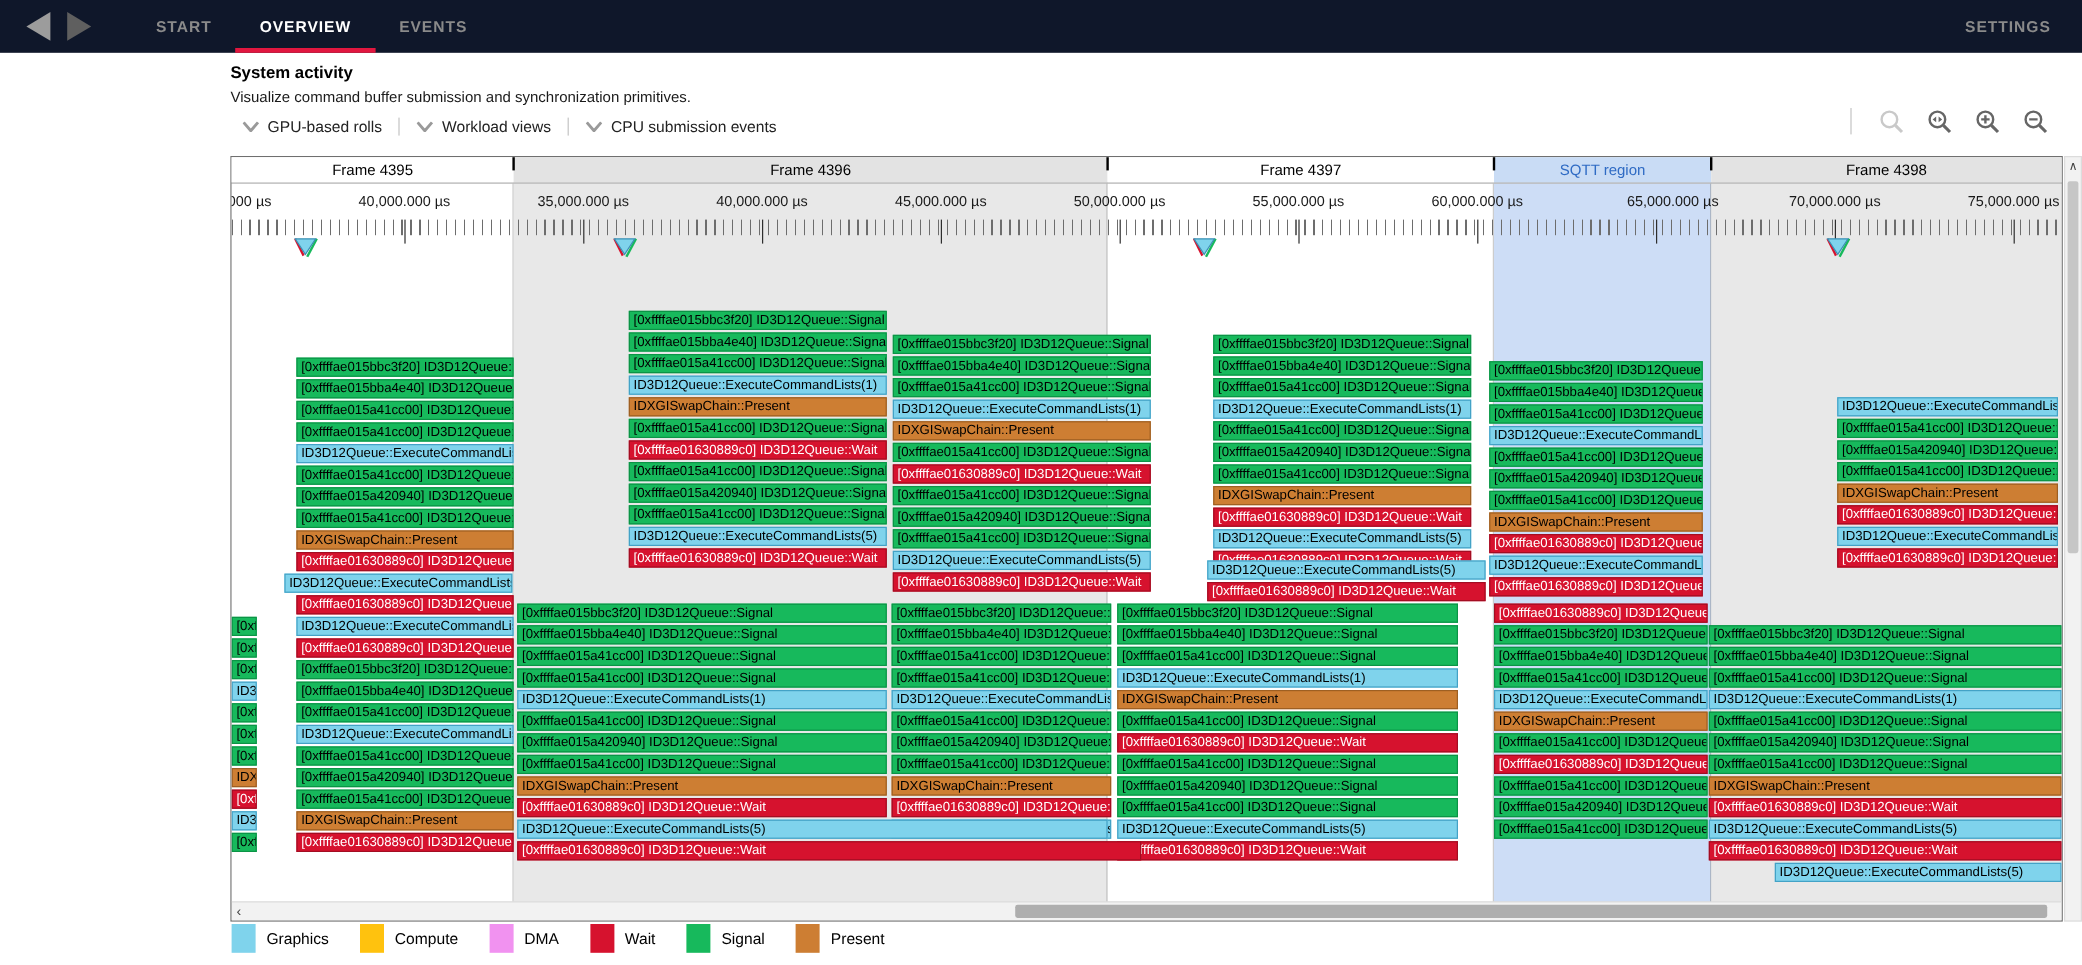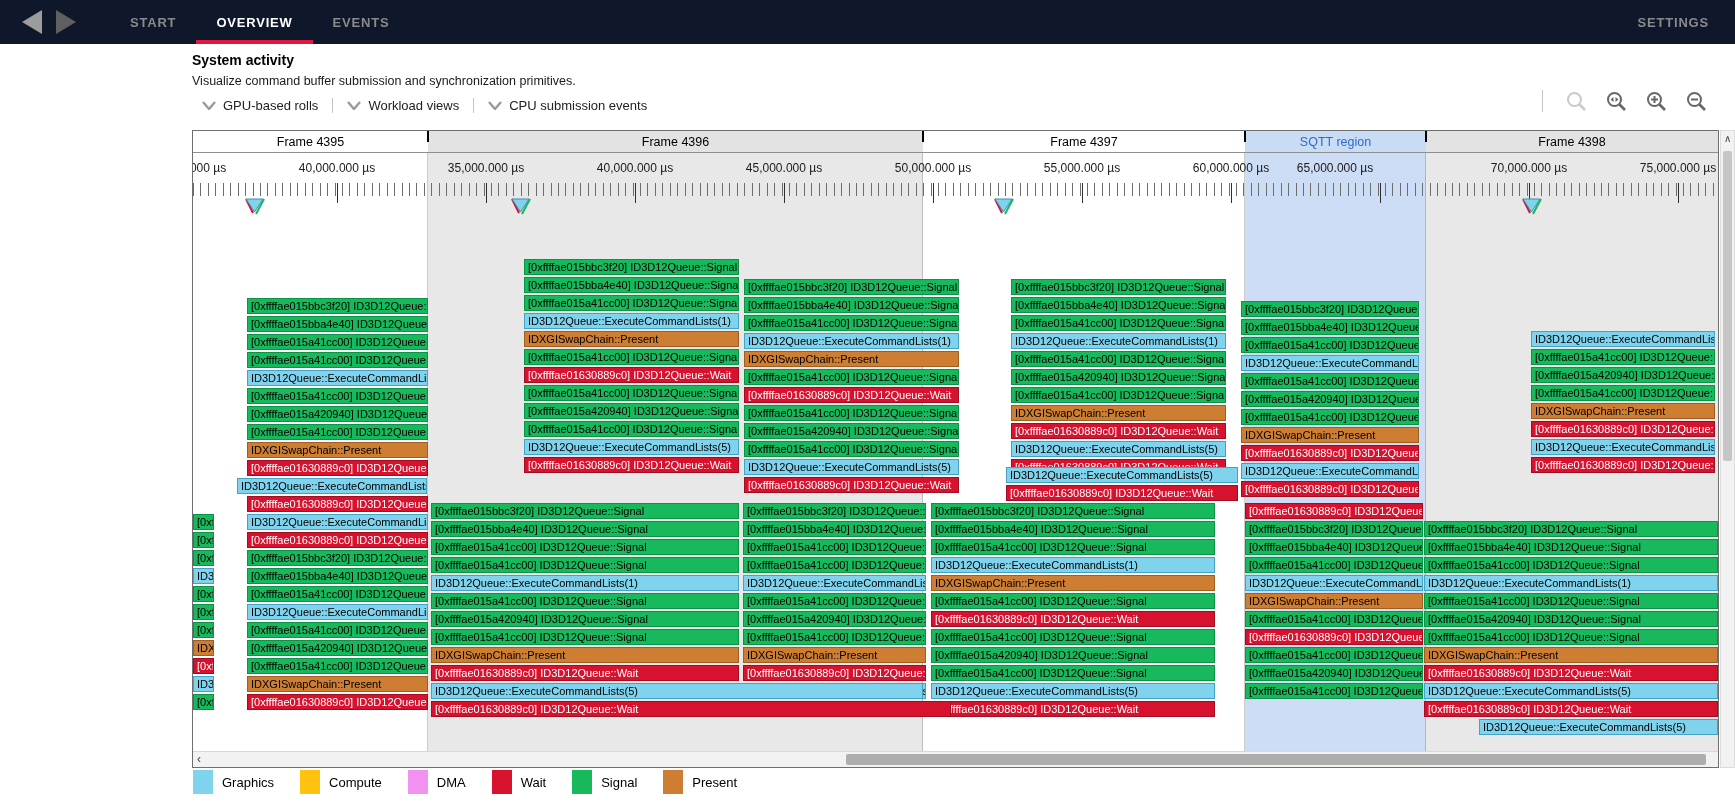--- a/index.html
+++ b/index.html
@@ -165,21 +165,21 @@
         <div class="axis-label" style="left: 442px; z-index: 3;">40,000.000 µs</div>
         <div class="major-tick" style="left: 442px; z-index: 3;"></div>
         <div class="axis-label" style="left: 591px; z-index: 3;">45,000.000 µs</div>
         <div class="major-tick" style="left: 591px; z-index: 3;"></div>
         <div class="axis-label" style="left: 740px; z-index: 3;">50,000.000 µs</div>
         <div class="major-tick" style="left: 740px; z-index: 3;"></div>
         <div class="axis-label" style="left: 889px; z-index: 3;">55,000.000 µs</div>
         <div class="major-tick" style="left: 889px; z-index: 3;"></div>
         <div class="axis-label" style="left: 1038px; z-index: 3;">60,000.000 µs</div>
         <div class="major-tick" style="left: 1038px; z-index: 3;"></div>
-        <div class="axis-label" style="left: 1142px; z-index: 3;">65,000.000 µs</div>
+        <div class="axis-label" style="left: 1201px; z-index: 3;">65,000.000 µs</div>
         <div class="major-tick" style="left: 1187px; z-index: 3;"></div>
         <div class="axis-label" style="left: 1336px; z-index: 3;">70,000.000 µs</div>
         <div class="major-tick" style="left: 1336px; z-index: 3;"></div>
         <div class="axis-label" style="left: 1485px; z-index: 3;">75,000.000 µs</div>
         <div class="major-tick" style="left: 1485px; z-index: 3;"></div>
         <div class="marker" style="left: 62px; z-index: 4;"><svg width="24" height="19" viewBox="0 0 24 19">
             <line x1="3" y1="2" x2="10" y2="16" stroke="#d6122e" stroke-width="2"></line>
             <line x1="21" y1="2" x2="13" y2="17" stroke="#17b95c" stroke-width="2"></line>
             <polygon points="3,2 20,2 11.5,15" fill="#7fd3ec" stroke="#3b91b5" stroke-width="1"></polygon>
           </svg></div>

